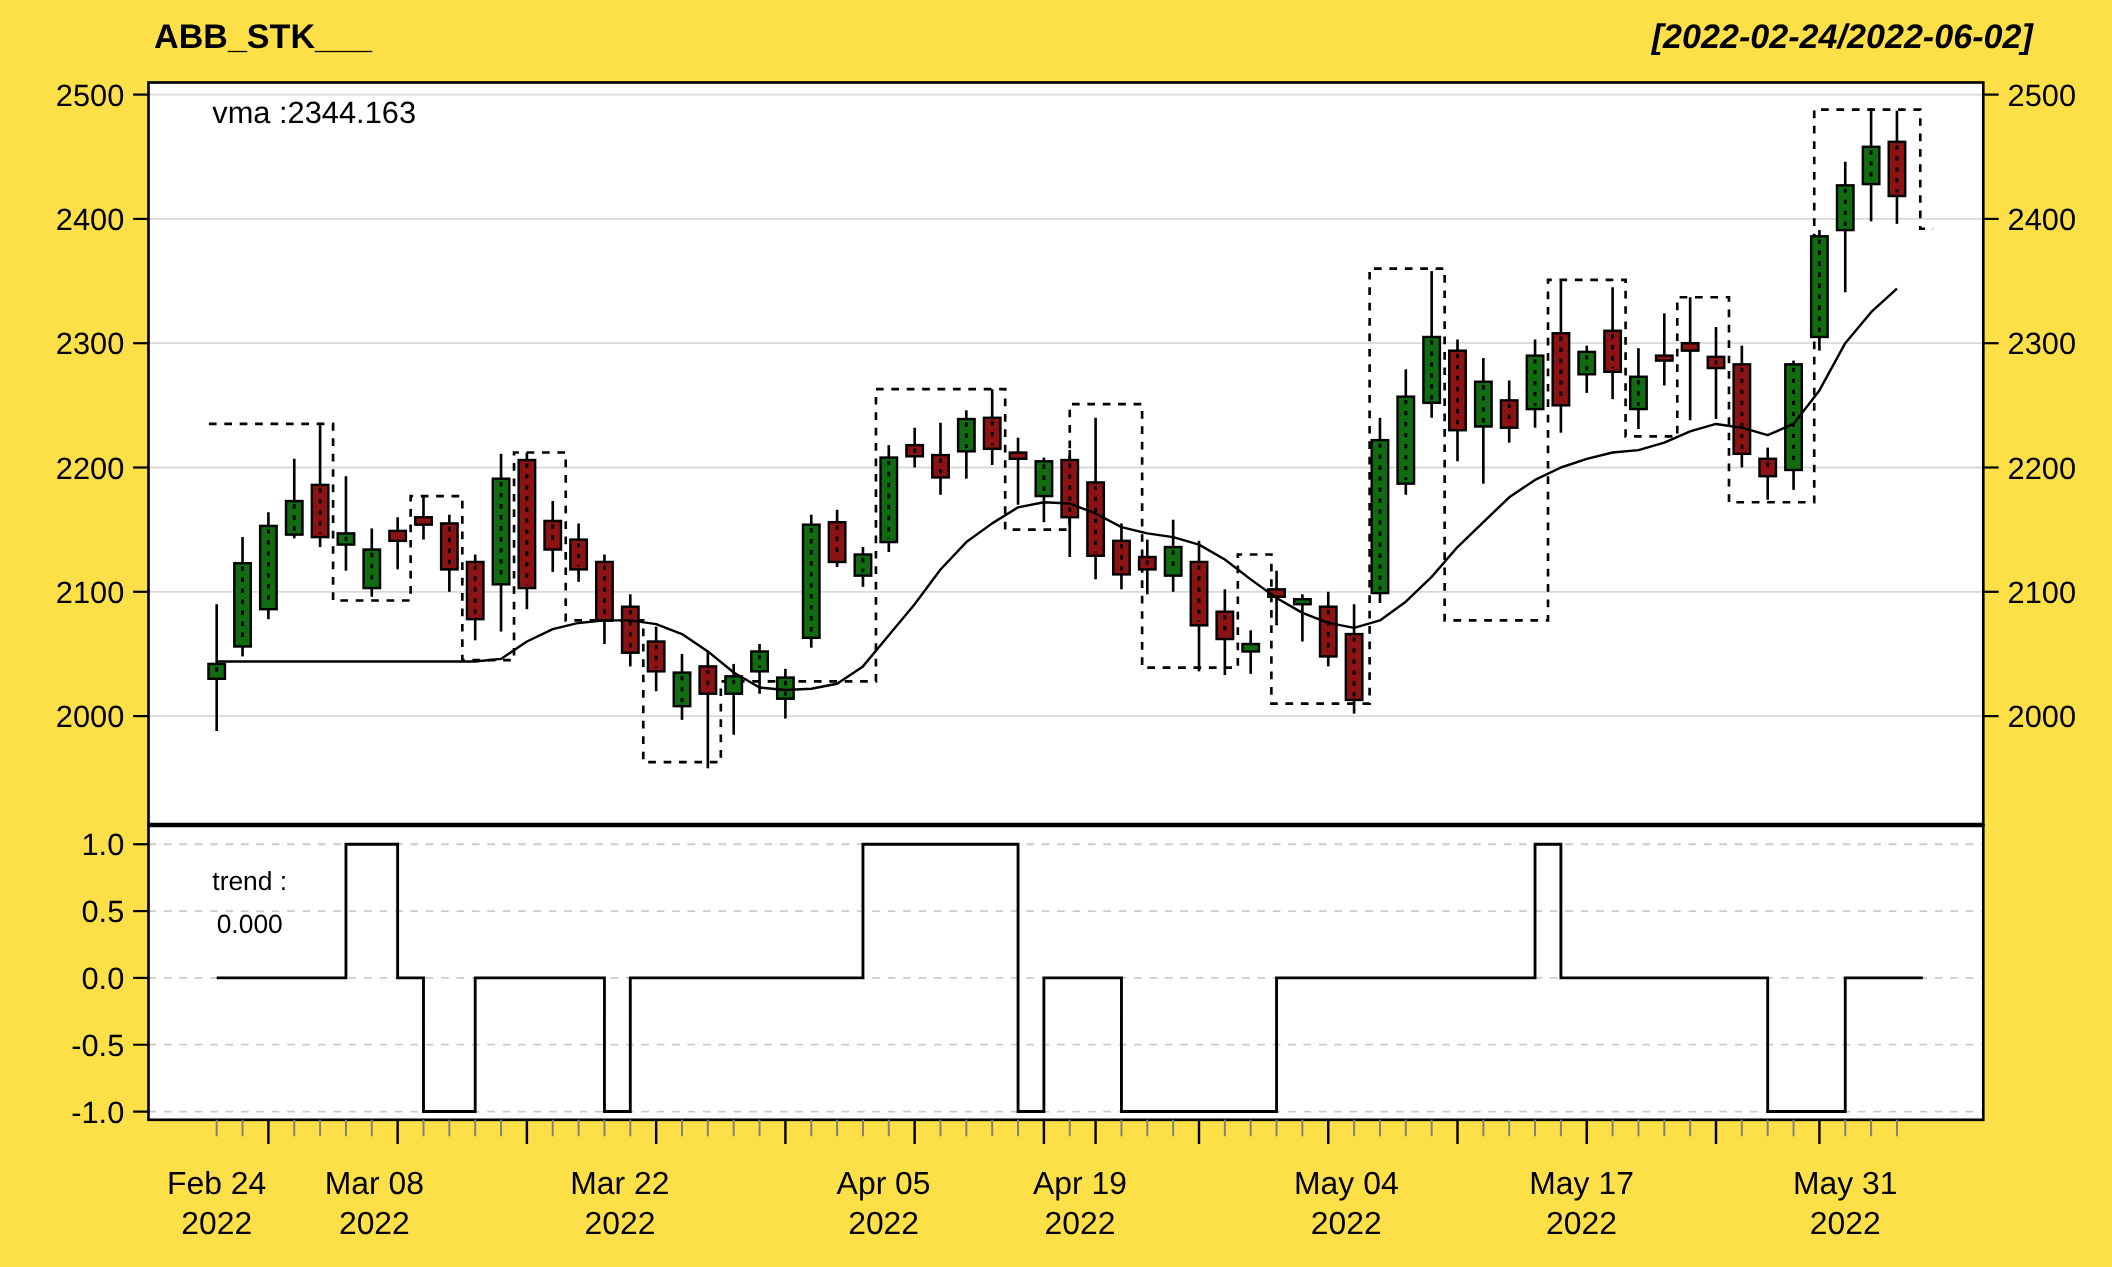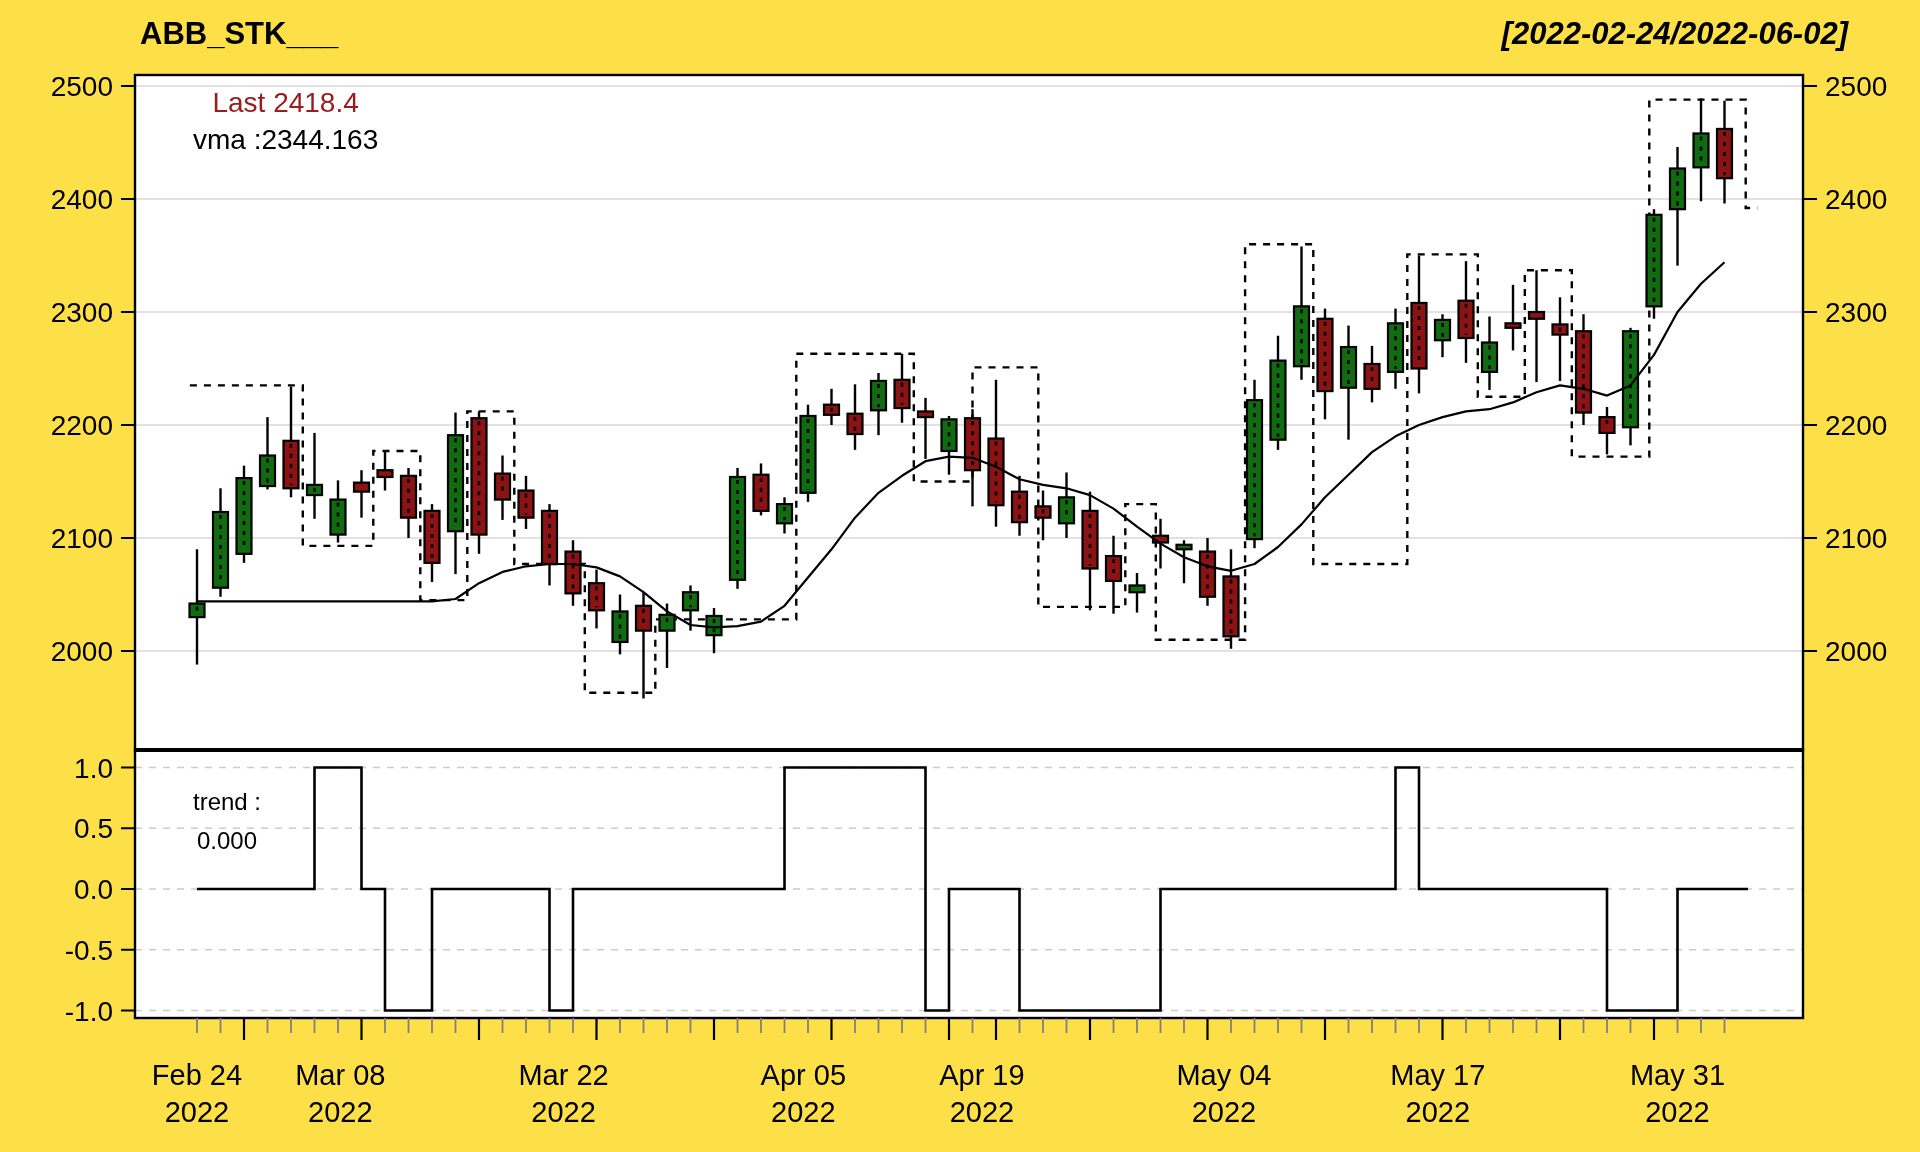--- a/index.html
+++ b/index.html
@@ -340,21 +340,20 @@
       <text x="981.9" y="1122" text-anchor="middle" font-size="29" fill="#000" font-weight="normal">2022</text>
       <text x="1223.95" y="1085" text-anchor="middle" font-size="29" fill="#000" font-weight="normal">May 04</text>
       <text x="1223.95" y="1122" text-anchor="middle" font-size="29" fill="#000" font-weight="normal">2022</text>
       <text x="1437.8" y="1085" text-anchor="middle" font-size="29" fill="#000" font-weight="normal">May 17</text>
       <text x="1437.8" y="1122" text-anchor="middle" font-size="29" fill="#000" font-weight="normal">2022</text>
       <text x="1677.5" y="1085" text-anchor="middle" font-size="29" fill="#000" font-weight="normal">May 31</text>
       <text x="1677.5" y="1122" text-anchor="middle" font-size="29" fill="#000" font-weight="normal">2022</text>
     </svg>
 
   <div class="legend">
-    <div class="last-line">Last 2418.4</div>
     <div>vma :2344.163</div>
   </div>
 
   <div class="trend-label">
     <div>trend :</div>
     <div>0.000</div>
   </div>
 </div>
 
 </body></html>

